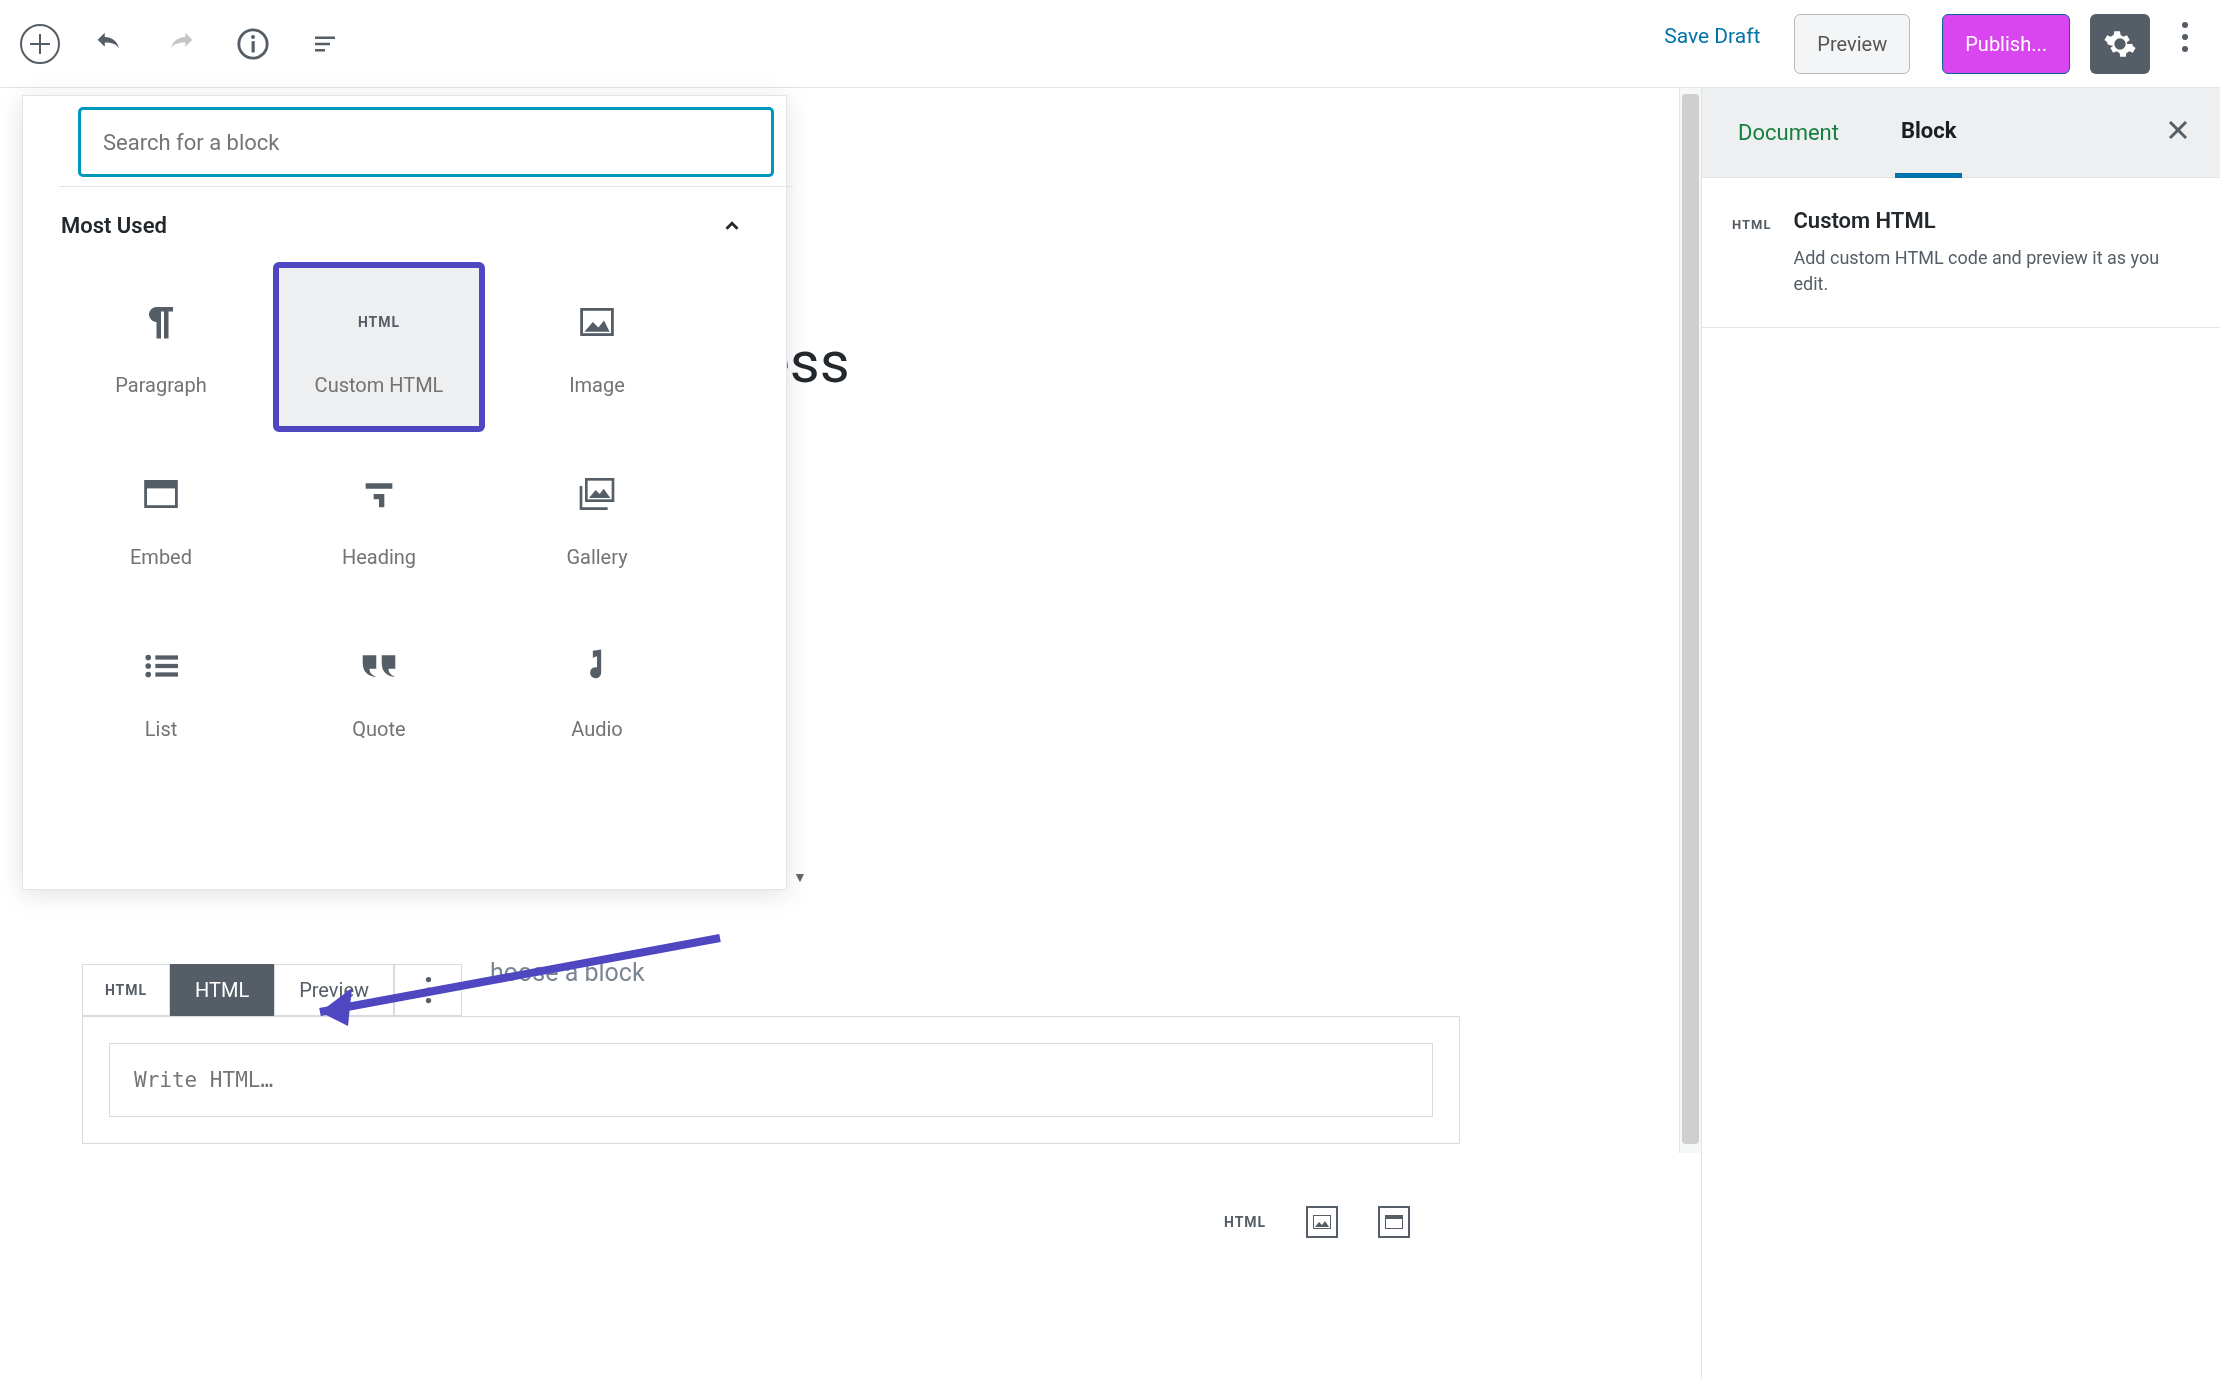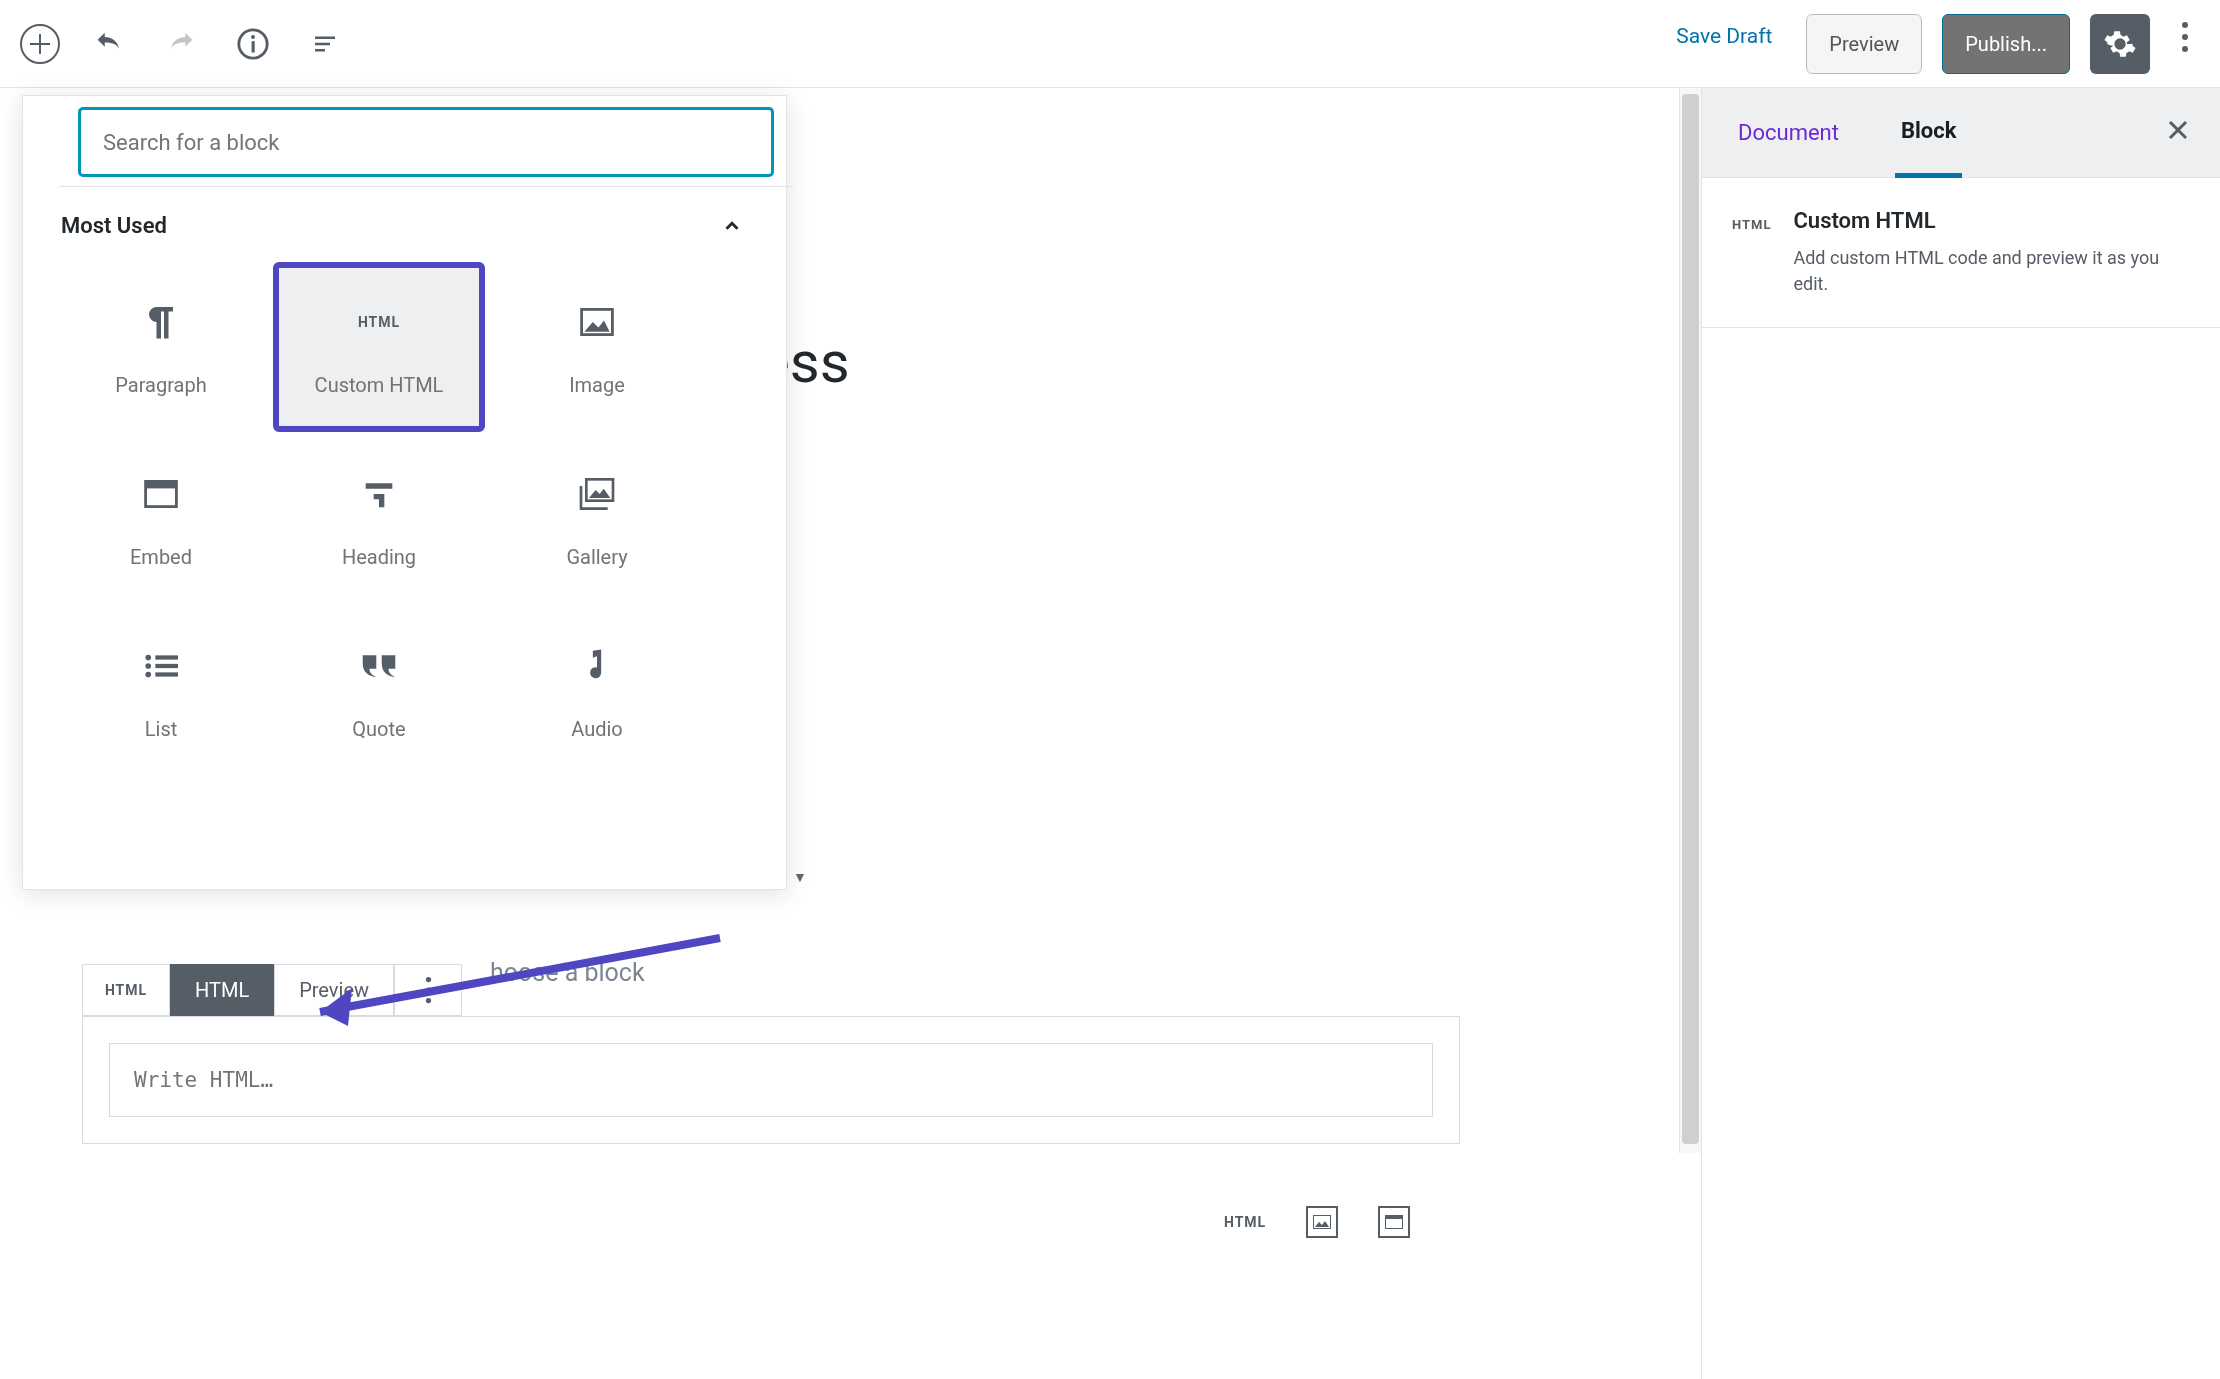--- a/index.html
+++ b/index.html
@@ -7,21 +7,21 @@
 
   
   .topbar { position: absolute; top: 0; left: 0; right: 0; height: 88px; background: #fff; border-bottom: 1px solid #e2e4e7; display: flex; align-items: center; padding: 0 20px; z-index: 10; }
   .topbar-left { display: flex; align-items: center; gap: 26px; }
   .topbar-right { position: absolute; right: 20px; display: flex; gap: 20px; }
   .tb-iconbtn { width: 46px; height: 46px; display: flex; align-items: center; justify-content: center; border-radius: 6px; color: #555d66; }
   .tb-iconbtn.add { border: 2px solid #555d66; border-radius: 50%; width: 40px; height: 40px; }
   .tb-iconbtn.disabled { opacity: 0.35; }
   .save-draft { color: #0073aa; font-size: 21px; padding: 10px 14px; cursor: pointer; }
   .preview-btn { background: #f3f5f6; border: 1px solid #bbb; color: #555; font-size: 20px; padding: 12px 22px; border-radius: 6px; cursor: pointer; }
-  .publish-btn { background: #737373; border: 1px solid #006a95; color: #fff; font-size: 20px; padding: 12px 22px; border-radius: 6px; cursor: pointer; }
+  .publish-btn { background: #d946ef; border: 1px solid #006a95; color: #fff; font-size: 20px; padding: 12px 22px; border-radius: 6px; cursor: pointer; margin-left: 12px; }
   .settings-btn { width: 60px; height: 60px; background: #555d66; border-radius: 6px; display: flex; align-items: center; justify-content: center; color: #fff; }
   .more-btn { width: 30px; height: 46px; display: flex; align-items: center; justify-content: center; color: #555d66; }
 
   
   .inserter { position: absolute; top: 95px; left: 22px; width: 765px; height: 795px; background: #fff; border: 1px solid #e2e4e7; box-shadow: 0 4px 24px rgba(0,0,0,0.12); z-index: 60; display: flex; }
   .inserter-body { flex: 1; display: flex; flex-direction: column; }
   .inserter-search { padding: 12px 12px 10px 12px; border-bottom: 1px solid #e2e4e7; margin-left: 36px; }
   .inserter-search input { width: 694px; height: 68px; margin: 0 8px; border: 2px solid #0097bf; border-radius: 4px; font-size: 22px; padding: 0 22px; outline: none; color: #444; box-shadow: 0 0 0 1px #0097bf; }
   .inserter-section { padding: 18px 10px 0 32px; overflow: hidden; flex: 1; }
   .section-header { display: flex; justify-content: space-between; align-items: center; padding: 8px 40px 24px 6px; font-size: 22px; color: #23282d; font-weight: 600; }
@@ -46,21 +46,21 @@
   .block-body { border: 1px solid #d7dade; padding: 26px; }
   .html-input { width: 100%; height: 74px; border: 1px solid #d7dade; padding: 0 24px; font-family: "Consolas", monospace; font-size: 21px; color: #1d4ed8; background: #fff; }
   .arrow-annotation { position: absolute; top: 930px; left: 290px; width: 440px; height: 120px; pointer-events: none; z-index: 50; }
 
   .bottom-icons { position: absolute; top: 1118px; left: 1224px; display: flex; gap: 40px; align-items: center; }
   .bottom-icons .bicon { width: 32px; height: 32px; border: 2px solid #555d66; display: flex; align-items: center; justify-content: center; color: #555d66; font-size: 13px; font-weight: 700; }
 
   
   .sidebar { position: absolute; top: 88px; right: 0; width: 519px; bottom: 0; background: #fff; border-left: 1px solid #e2e4e7; z-index: 5; }
   .sidebar-tabs { height: 90px; background: #edeff0; display: flex; align-items: center; gap: 50px; padding: 0 30px; position: relative; border-bottom: 1px solid #e2e4e7; }
-  .sidebar-tab { font-size: 22px; color: #6d28d9; padding: 30px 6px; cursor: pointer; }
+  .sidebar-tab { font-size: 22px; color: #15803d; padding: 30px 6px; cursor: pointer; }
   .sidebar-tab.active { color: #0073aa; border-bottom: 5px solid #0073aa; font-weight: 700; color: #191e23; }
   .sidebar-close { position: absolute; right: 30px; top: 30px; font-size: 28px; color: #555d66; cursor: pointer; }
   .sidebar-block { padding: 30px 30px 30px 30px; border-bottom: 1px solid #e2e4e7; display: flex; gap: 22px; }
   .sidebar-block .icon { margin-top: 6px; }
   .sidebar-block .title { font-size: 22px; color: #23282d; font-weight: 600; margin-bottom: 12px; }
   .sidebar-block .desc { font-size: 18px; color: #555d66; line-height: 1.45; }
 
   .canvas-scroll { position: absolute; top: 88px; right: 519px; width: 22px; height: 1065px; background: #f6f7f7; border-left: 1px solid #e2e4e7; z-index: 6; }
   .canvas-scroll .thumb { position: absolute; top: 6px; left: 2px; right: 2px; height: 1050px; background: #cfcfcf; border-radius: 4px; }
 

